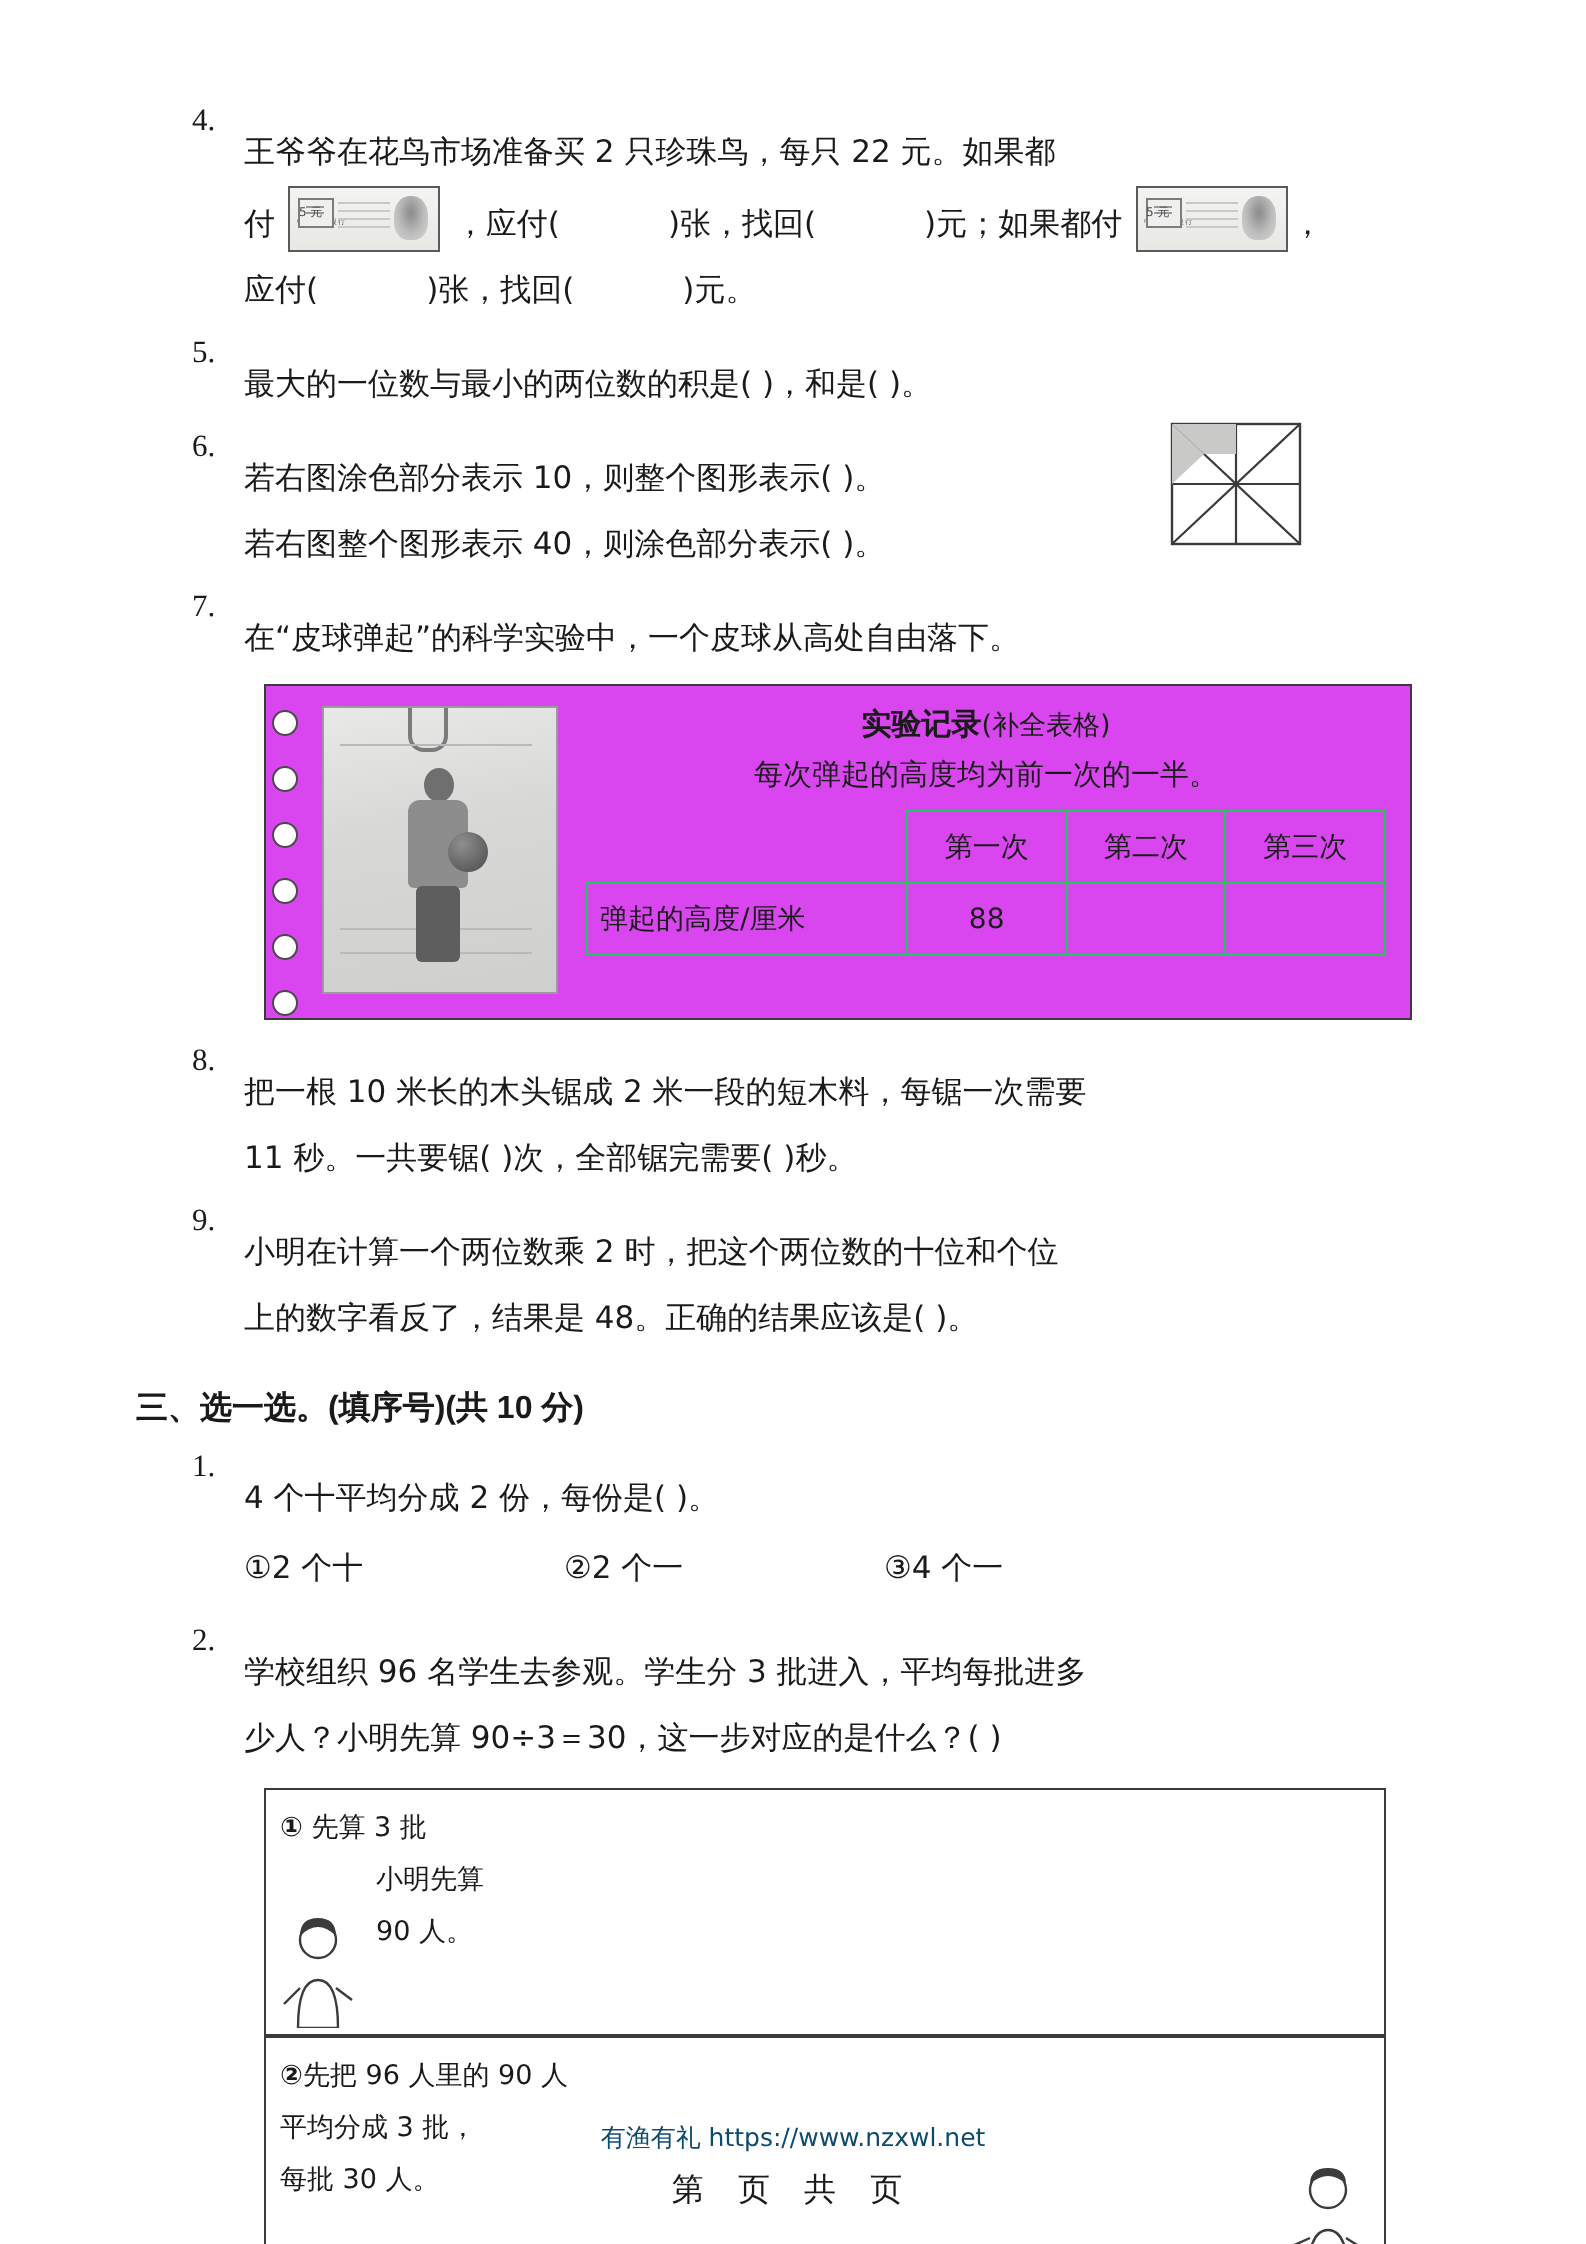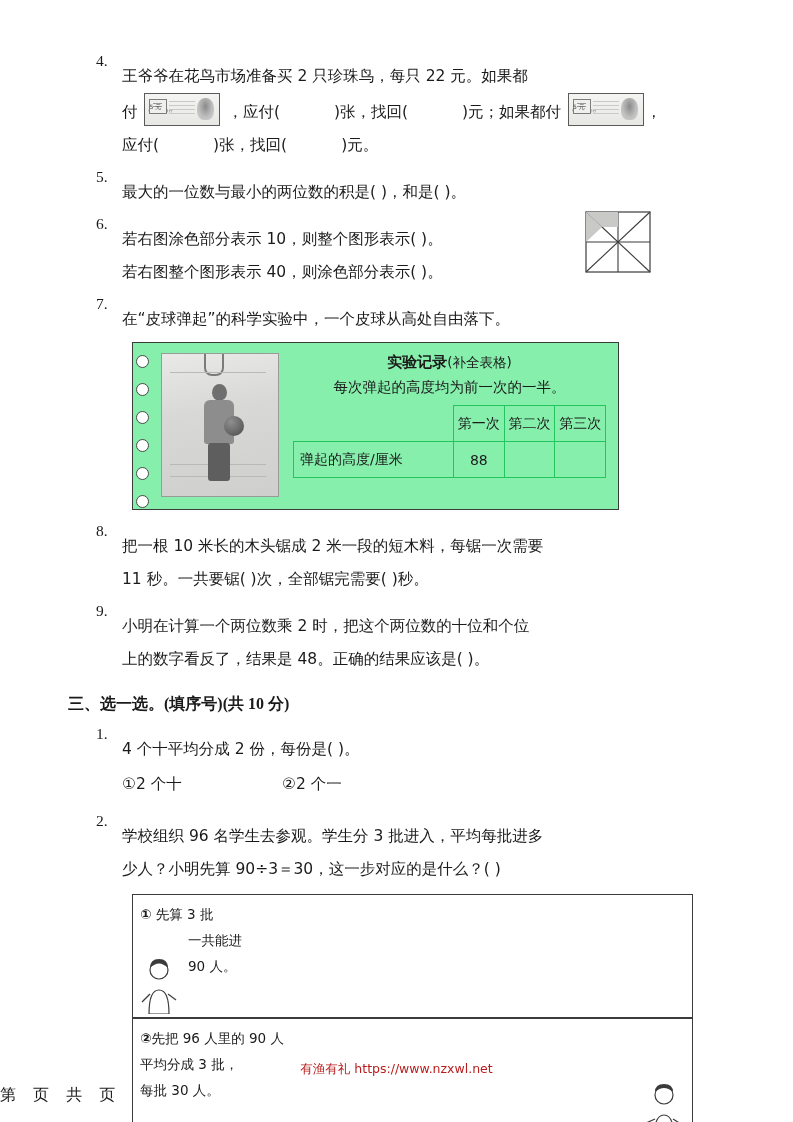--- a/index.html
+++ b/index.html
@@ -108,26 +108,26 @@
     position: absolute;
     right: 72px;
     width: 66px;
     height: 62px;
   }
   .fig6 svg { display:block; }
 
   
   .expcard {
     margin: 6px 0 8px 36px;
-    width: 487px;
+    width: 574px;
     border: 1px solid #3b3b3b;
     box-sizing: border-box;
     display: flex;
     padding: 10px 12px 12px 12px;
-    background: #86efac;
+    background: #d946ef;
     position: relative;
   }
   .spiral {
     position: absolute;
     left: 3px; top: 12px;
     width: 12px; height: 128px;
   }
   .spiral i {
     display:block;
     width: 11px; height: 11px;
@@ -211,21 +211,21 @@
   }
   table.exp td.rowhead {
     width: 152px;
     text-align: left;
     padding-left: 6px;
   }
   table.exp td.empty-tl { border-left: none; border-top: none; border-bottom:none; }
 
   
   .section {
-    font-family: Liberation Serif, serif;
+    font-family: Liberation Sans, sans-serif;
     font-size: 16px;
     font-weight: bold;
     margin: 18px 0 6px -28px;
   }
   .opts {
     display: flex;
     margin-left: 26px;
     font-family: "DejaVu Sans", sans-serif;
     font-size: 15.5px;
     line-height: 32px;
@@ -264,27 +264,28 @@
   .card.c1 .txt.l2, .card.c1 .txt.l3 { margin-left: 48px; }
   .card.c2 .txt.l2, .card.c2 .txt.l3 { margin-right: 0px; }
   .card.c3 .txt.l2, .card.c3 .txt.l3 { margin-right: 0px; }
 
   .footer-url {
     position: absolute;
     left: 0; right: 0;
     bottom: 44px;
     text-align: center;
     font-size: 12.5px;
-    color: #b91c1c;
+    color: #0c4a6e;
     font-family: "DejaVu Sans", sans-serif;
   }
   .footer-page {
     position: absolute;
     left: 0; right: 0;
     bottom: 16px;
+    text-align: center;
     font-size: 16px;
     letter-spacing: 6px;
     font-family: "DejaVu Sans", sans-serif;
   }
 </style>
 </head>
 <body>
 
 <div class="page">
 
@@ -406,34 +407,35 @@
 
   <div class="section">三、选一选。(填序号)(共 10 分)</div>
 
   <div class="q">
     <div class="qnum">1.</div>
     <div class="qbody">4 个十平均分成 2 份，每份是(        )。</div>
   </div>
   <div class="opts">
     <span>①2 个十</span>
     <span>②2 个一</span>
+    <span>③4 个一</span>
   </div>
 
   <div class="q" style="margin-top:8px;">
     <div class="qnum">2.</div>
     <div class="qbody">
       <span class="line">学校组织 96 名学生去参观。学生分 3 批进入，平均每批进多</span>
       <span class="line">少人？小明先算 90÷3＝30，这一步对应的是什么？(        )</span>
     </div>
   </div>
 
   <div class="cards">
     <div class="card c1">
       <span class="txt l1"><b>①</b>&nbsp;<span>先算 3 批</span></span>
-      <span class="txt l2">一共能进</span>
+      <span class="txt l2">小明先算</span>
       <span class="txt l3">90 人。</span>
       <span class="person">
         <svg width="44" height="56" viewBox="0 0 44 56">
           <circle cx="20" cy="12" r="9" fill="#ffffff" stroke="#3b3b3b" stroke-width="1.2"></circle>
           <path d="M11 10 q9 -9 18 0 q0 -9 -9 -9 q-9 0 -9 9z" fill="#3b3b3b"></path>
           <path d="M10 56 q0 -24 10 -24 q10 0 10 24z" fill="#ffffff" stroke="#3b3b3b" stroke-width="1.2"></path>
           <path d="M11 36 l-8 8" stroke="#3b3b3b" stroke-width="1.2" fill="none"></path>
           <path d="M29 36 l8 6" stroke="#3b3b3b" stroke-width="1.2" fill="none"></path>
         </svg>
       </span>

